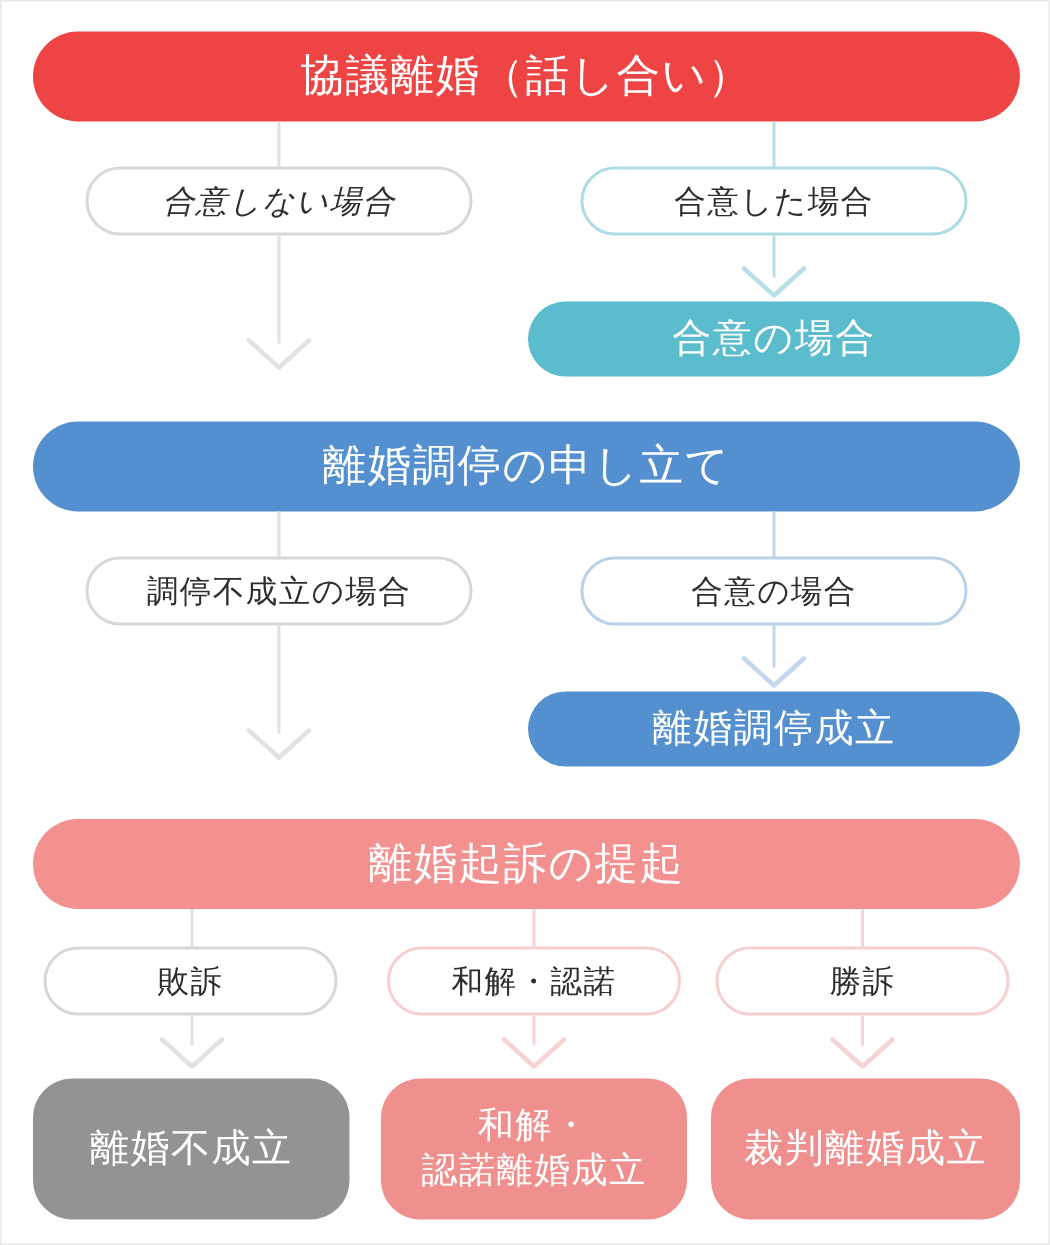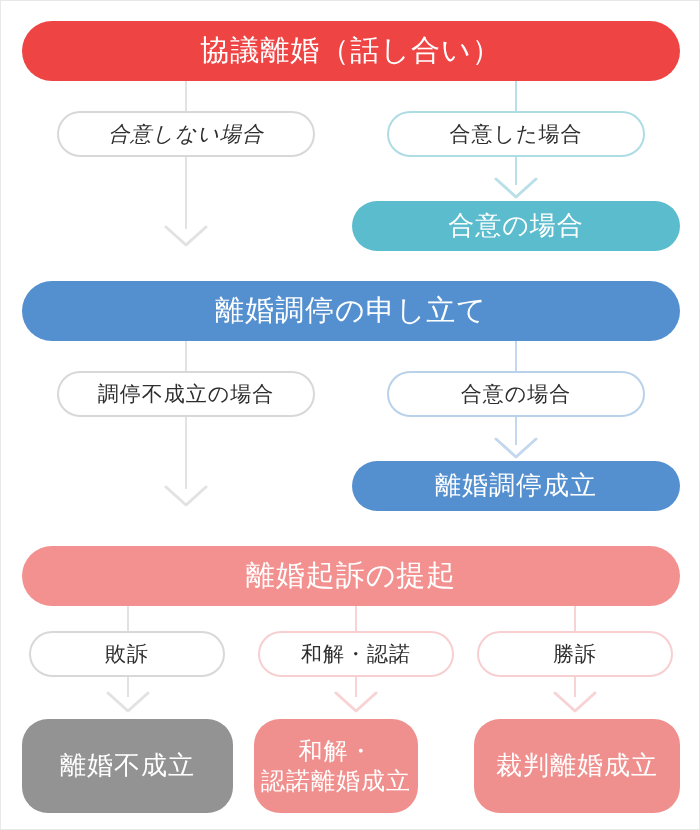--- a/index.html
+++ b/index.html
@@ -187,21 +187,21 @@
   <div class="vline c-pink" style="left:354px; top:605px; height:27px;"></div>
   <div class="pill b-pink" style="left:257px; top:630px; width:196px;">
     <span>和解・認諾</span>
   </div>
   <div class="vline c-pink" style="left:354px; top:676px; height:20px;"></div>
   <div class="chev" style="left:333px; top:690px;">
     <svg width="44" height="24" viewBox="0 0 44 24">
       <path d="M2 2 L22 20 L42 2" fill="none" stroke="#f8d3d4" stroke-width="3" stroke-linecap="round" stroke-linejoin="round"></path>
     </svg>
   </div>
-  <div class="outcome pink two-line" style="left:253px; top:718px; width:164px; height:94px;">
+  <div class="outcome pink two-line" style="left:253px; top:718px; width:204px; height:94px;">
     <div>
       <div>和解・</div>
       <div>認諾離婚成立</div>
     </div>
   </div>
 
   <div class="vline c-pink" style="left:573px; top:605px; height:27px;"></div>
   <div class="pill b-pink" style="left:476px; top:630px; width:196px;text-align:right;">
     <span>勝訴</span>
   </div>

